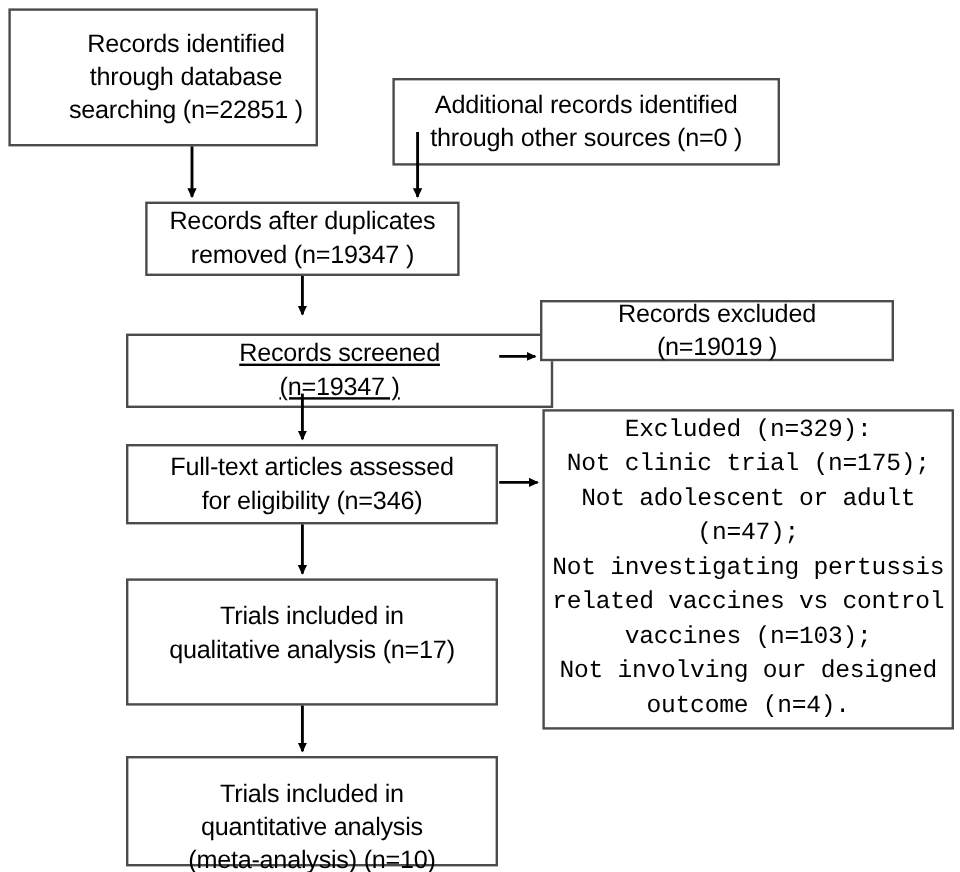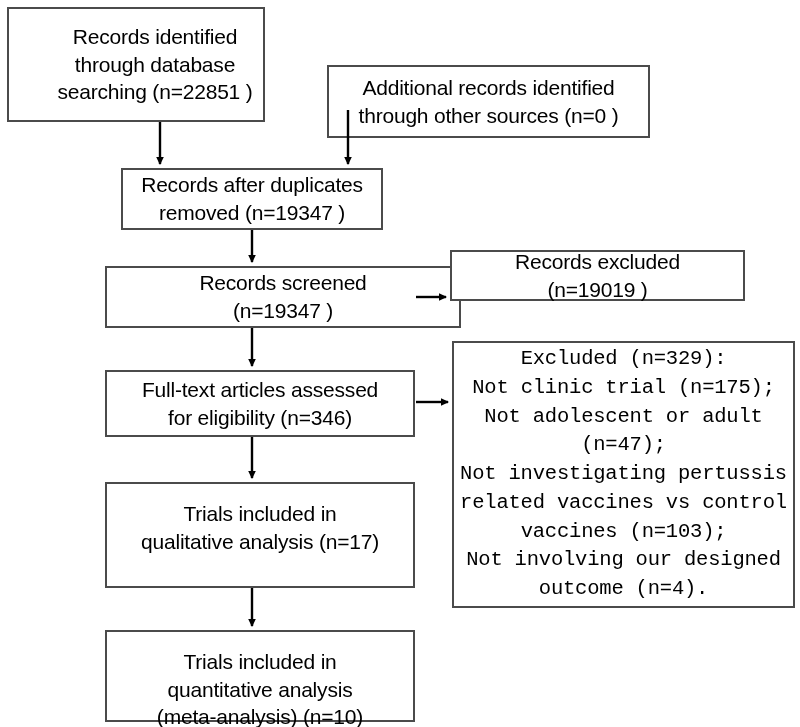--- a/index.html
+++ b/index.html
@@ -57,21 +57,21 @@
   <div class="flow-box" style="left:7px; top:7px; width:258px; height:115px;padding-left:44px;">Records identified
 through database
 searching (n=22851 )</div>
 
   <div class="flow-box" style="left:327px; top:37px; width:323px; height:73px;margin-top:28px;">Additional records identified
 through other sources (n=0 )</div>
 
   <div class="flow-box" style="left:121px; top:168px; width:262px; height:62px;">Records after duplicates
 removed (n=19347 )</div>
 
-  <div class="flow-box" style="left:105px; top:266px; width:356px; height:62px;">Records screened
+  <div class="flow-box" style="left:105px; top:278px; width:356px; height:62px;text-decoration:underline;">Records screened
 (n=19347 )</div>
 
   <div class="flow-box" style="left:450px; top:250px; width:295px; height:51px;">Records excluded
 (n=19019 )</div>
 
   <div class="flow-box" style="left:105px; top:370px; width:310px; height:67px;text-align:center;">Full-text articles assessed
 for eligibility (n=346)</div>
 
   <div class="flow-box reasons" style="left:452px; top:341px; width:343px; height:267px;font-family:Liberation Mono, monospace;">Excluded (n=329):
 Not clinic trial (n=175);

